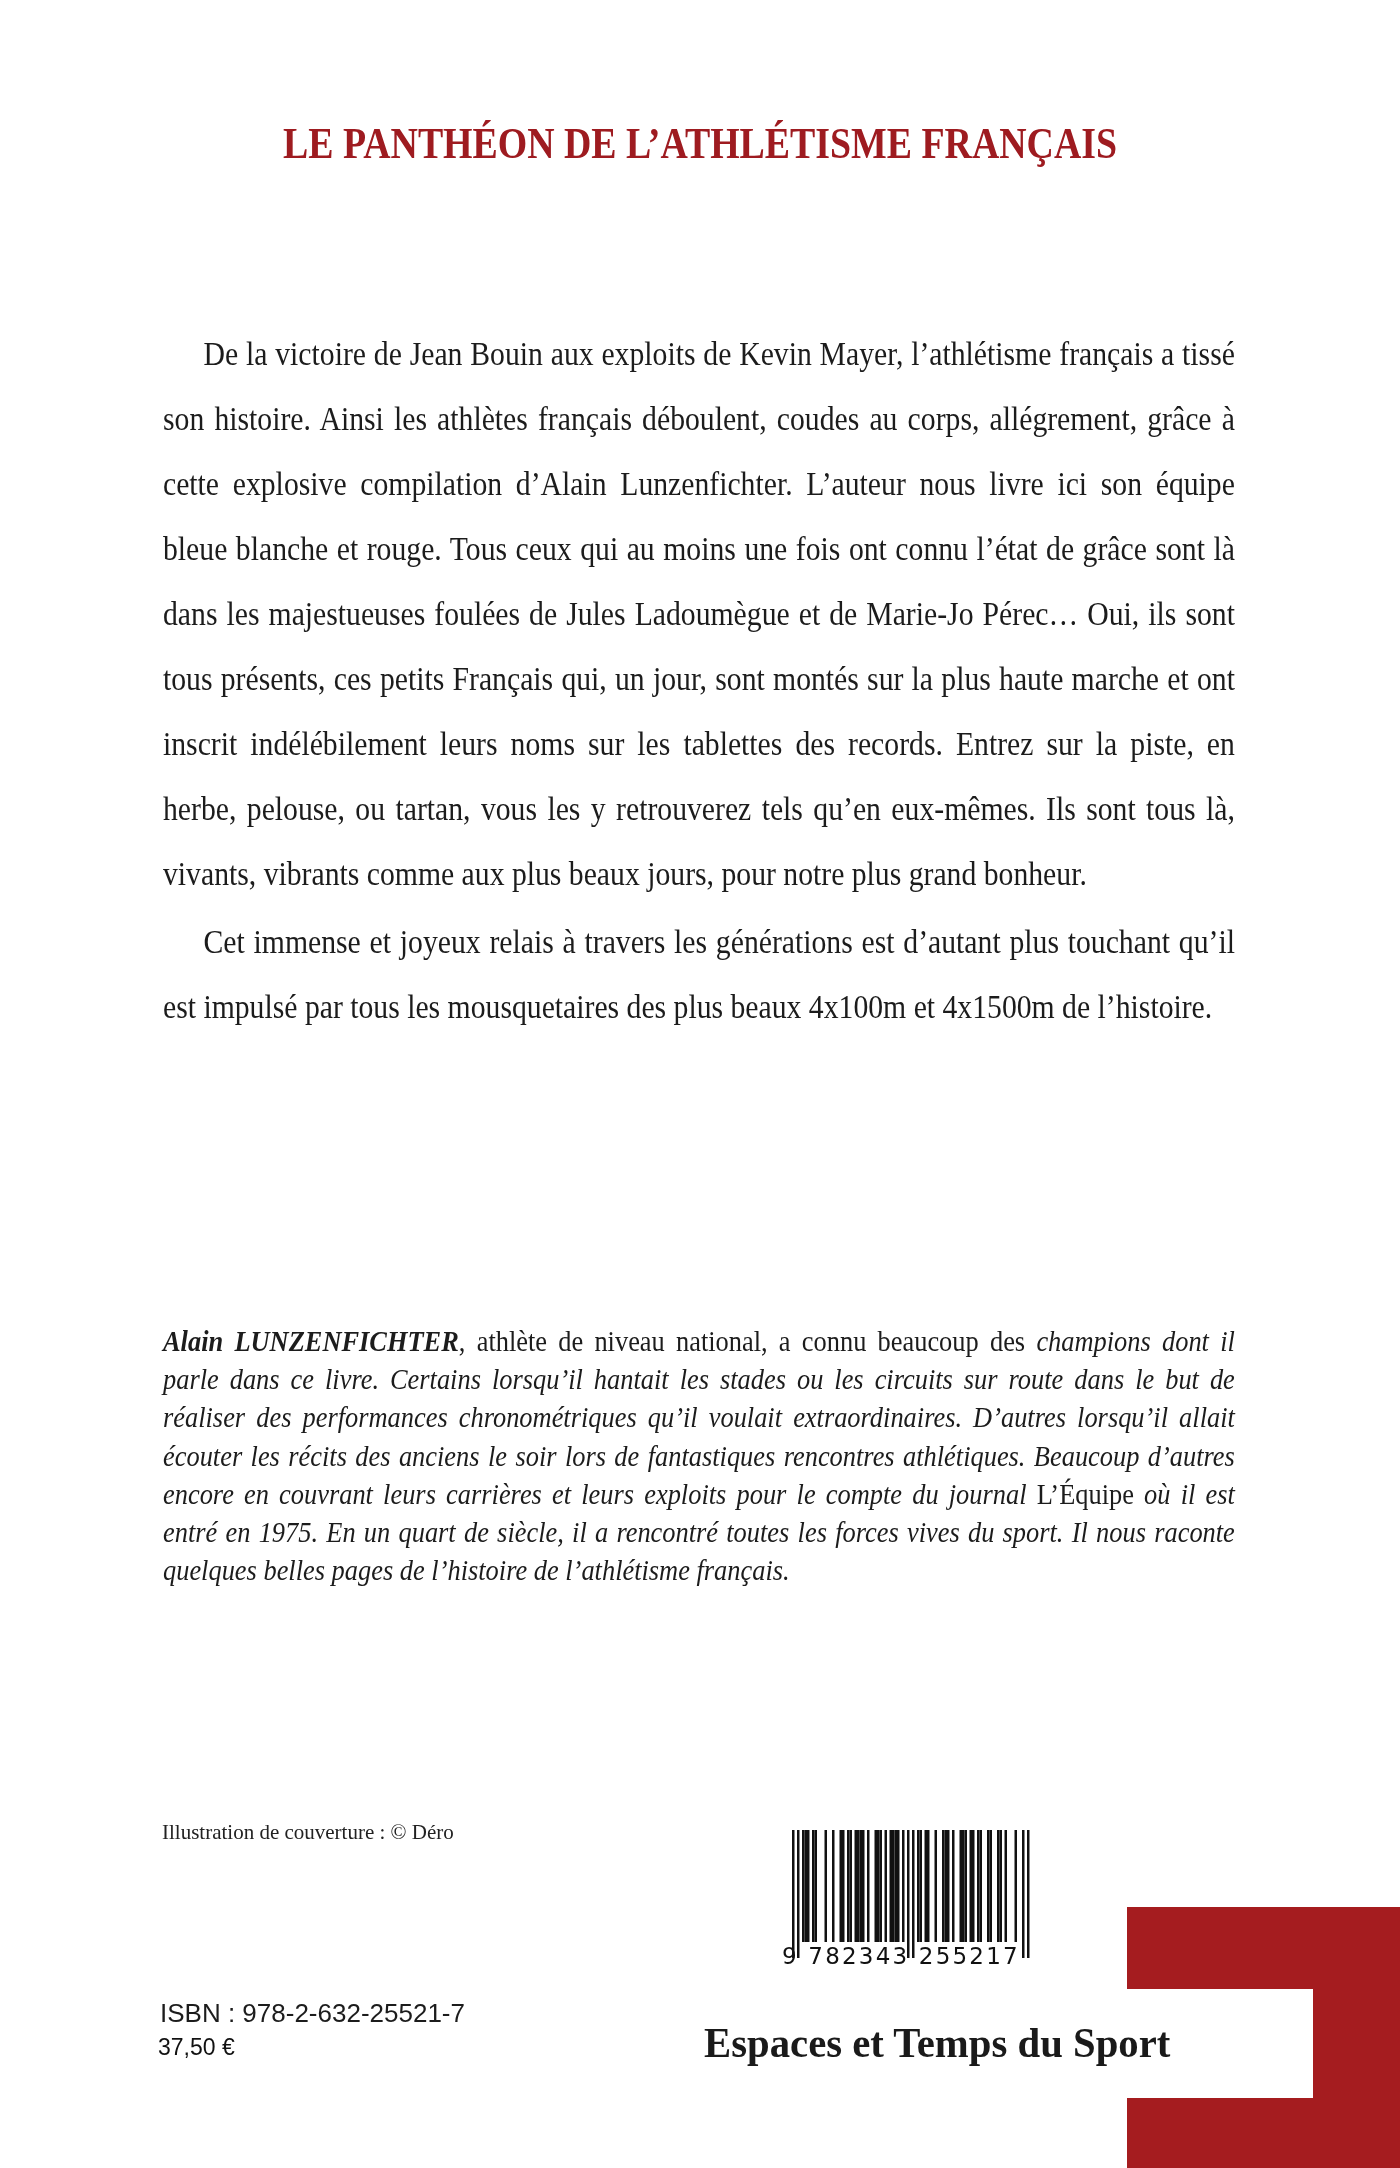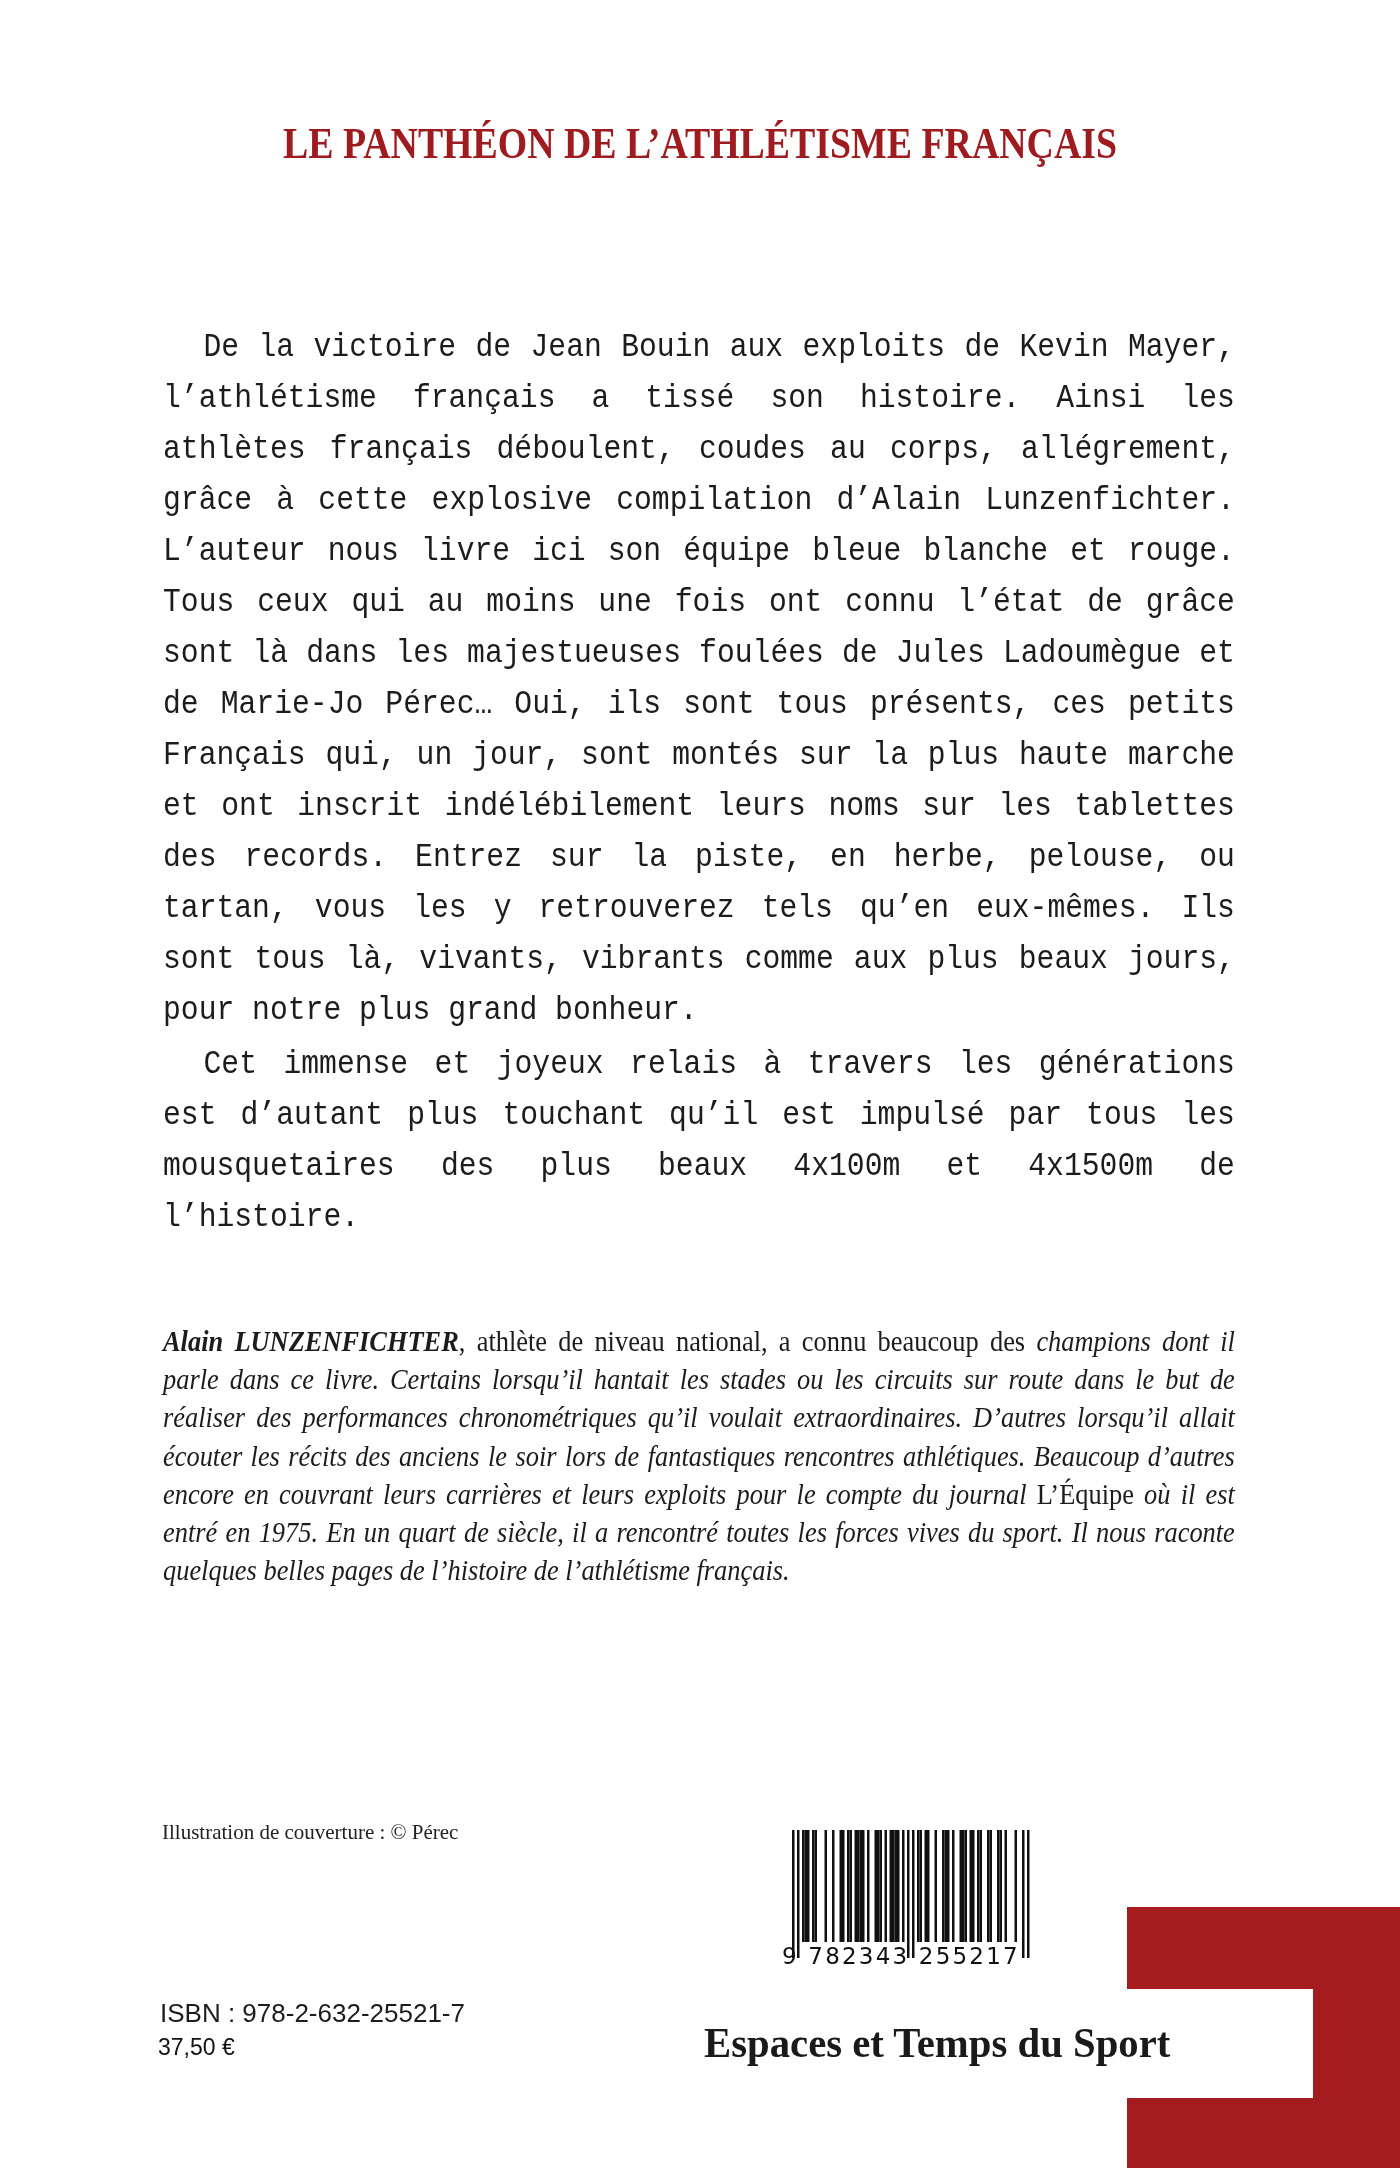--- a/index.html
+++ b/index.html
@@ -28,23 +28,23 @@
       transform: scaleX(0.86);
       transform-origin: 700px 0;
       margin: 0;
       white-space: nowrap;
     }
     .blurb {
       position: absolute;
       left: 163px;
       width: 1072px;
       top: 322px;
-      font-family: Liberation Mono, monospace;
+      font-family: Liberation Serif, serif;
       font-size: 33px;
-      line-height: 51px;
+      line-height: 65px;
       text-align: justify;
       color: #1c1c1c;
     }
     .blurb p {
       margin: 0;
       text-indent: 45px;
     }
     .blurb p + p {
       margin-top: 3px;
     }
@@ -148,21 +148,21 @@
     <p>Cet immense et joyeux relais à travers les générations est d’autant plus touchant qu’il est impulsé par tous les mousquetaires des plus beaux 4x100m et 4x1500m de l’histoire.</p>
   </div>
 </div>
 
 <div class="bio">
   <div class="inner">
     <p><span class="name">Alain LUNZENFICHTER</span><span class="upright">, athlète de niveau national, a connu beaucoup des</span><em> champions dont il parle dans ce livre. Certains lorsqu’il hantait les stades ou les circuits sur route dans le but de réaliser des performances chronométriques qu’il voulait extraordinaires. D’autres lorsqu’il allait écouter les récits des anciens le soir lors de fantastiques rencontres athlétiques. Beaucoup d’autres encore en couvrant leurs carrières et leurs exploits pour le compte du journal </em><span class="upright">L’Équipe</span><em> où il est entré en 1975. En un quart de siècle, il a rencontré toutes les forces vives du sport. Il nous raconte quelques belles pages de l’histoire de l’athlétisme français.</em></p>
   </div>
 </div>
 
-<div class="credit">Illustration de couverture : © Pérec</div>
+<div class="credit">Illustration de couverture : © Déro</div>
 
 <div class="barcode">
   <svg id="barcode-svg" width="256" height="142" viewBox="0 0 256 142">
     <g id="barcode-bars">
         <rect x="12.00" y="2" width="2.5" height="128" fill="#111"></rect>
         <rect x="17.00" y="2" width="2.5" height="128" fill="#111"></rect>
         <rect x="22.00" y="2" width="2.5" height="112" fill="#111"></rect>
         <rect x="24.50" y="2" width="2.5" height="112" fill="#111"></rect>
         <rect x="27.00" y="2" width="2.5" height="112" fill="#111"></rect>
         <rect x="32.00" y="2" width="2.5" height="112" fill="#111"></rect>

